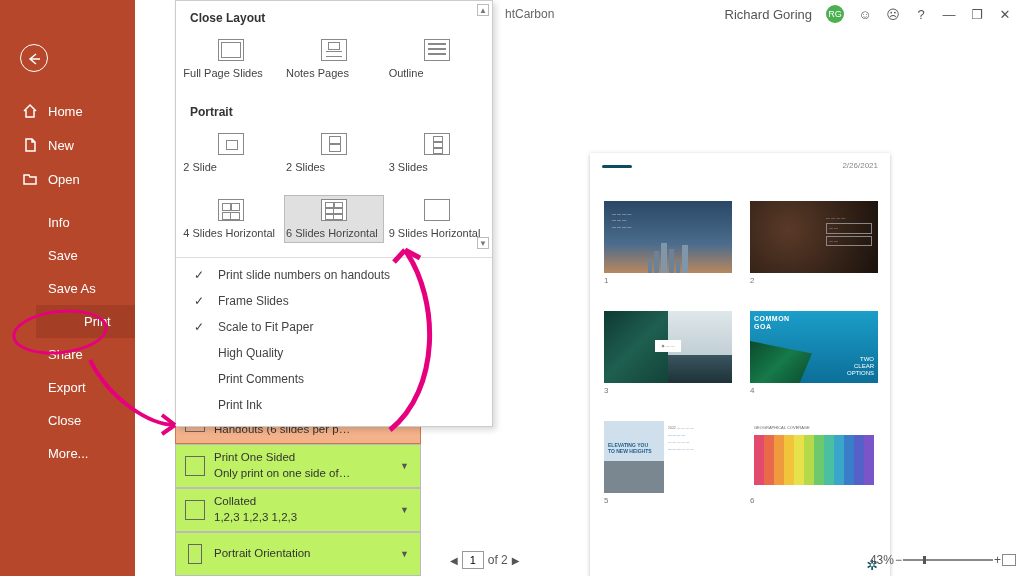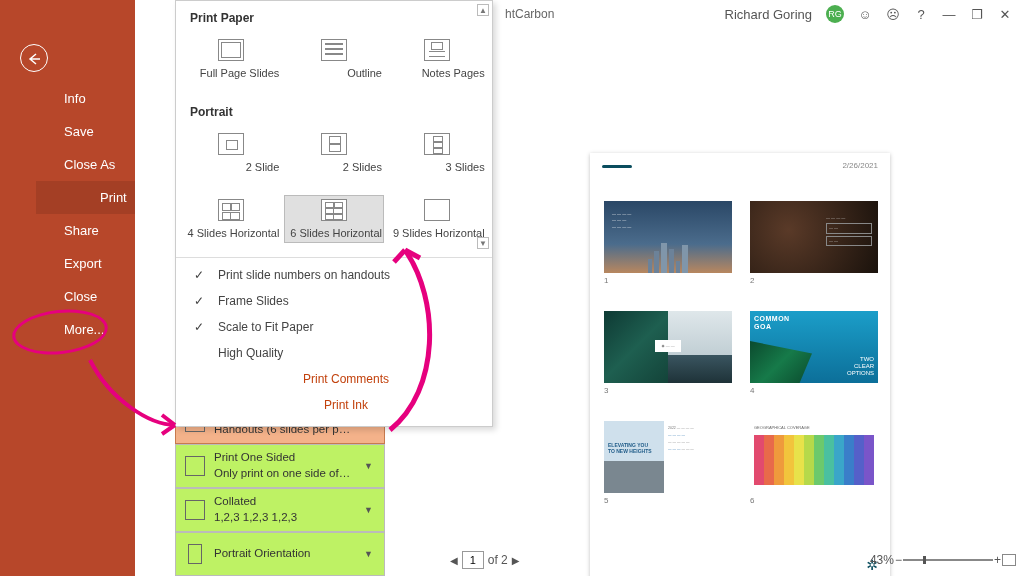--- a/index.html
+++ b/index.html
@@ -4,42 +4,42 @@
 <style>
 * { margin: 0; padding: 0; box-sizing: border-box; font-family: "Segoe UI", Arial, sans-serif; }
 body { width: 1024px; height: 576px; overflow: hidden; background: #fff; position: relative; }
 
 .sidebar { position: absolute; left: 0; top: 0; width: 135px; height: 576px; background: #b7472a; color: #fff; }
 .sidebar .back { width: 28px; height: 28px; border: 1.5px solid #fff; border-radius: 50%; margin: 44px 0 0 20px; display:flex; align-items:center; justify-content:center; font-size:14px; }
 .sidebar .nav-top { margin-top: 22px; }
 .sidebar .nav-item { display:flex; align-items:center; gap:10px; padding: 9px 0 9px 22px; font-size: 13px; cursor:pointer; }
 .sidebar .nav-item.active { background: #a43f25; margin-left: 36px; }
 .sidebar .nav-sub { margin-top: 10px; }
-.sidebar .nav-sub .nav-item { padding-left: 64px; font-size: 13px; }
+.sidebar .nav-sub .nav-item { padding-left: 48px; font-size: 13px; }
 .sidebar svg { width:16px; height:16px; stroke:#fff; fill:none; stroke-width:1.5; }
 
 .titlebar { position:absolute; left:135px; top:0; right:0; height:28px; display:flex; align-items:center; justify-content:flex-end; gap:14px; padding:0 12px; color:#555; font-size:13px; }
 .titlebar .doc { position:absolute; left:370px; color:#666; font-size:12px; }
 .titlebar .avatar { width:18px; height:18px; border-radius:50%; background:#4caf50; color:#fff; font-size:9px; display:flex; align-items:center; justify-content:center; }
 .titlebar .ctl { width:14px; text-align:center; color:#555; }
 
 .dropdown { position:absolute; left:175px; top:0; width:318px; background:#fff; border:1px solid #ccc; box-shadow:3px 3px 6px rgba(0,0,0,0.15); z-index:5; font-size:12px; color:#444; }
 .dropdown .section-h { font-weight:600; padding:10px 14px 4px; font-size:12px; color:#333; }
 .dropdown .grid { display:flex; justify-content:space-around; padding:6px 4px 12px; }
-.dropdown .opt { text-align:right; width:100px; padding:4px 2px; cursor:pointer; }
+.dropdown .opt { text-align:left; width:100px; padding:4px 2px; cursor:pointer; }
 .dropdown .opt.sel { background:#e0e0e0; border:1px solid #bbb; padding:3px 1px; }
 .dropdown .opt .ico { width:26px; height:22px; border:1px solid #888; margin:0 auto 6px; position:relative; background:#fff; }
 .dropdown .opt .label { font-size:11px; }
 .dropdown .chk-row { display:flex; align-items:center; gap:10px; padding:6px 18px; }
 .dropdown .chk-row .chk { width:14px; color:#444; }
-.dropdown .chk-row.disabled { color:#c2410c;justify-content:center; }
+.dropdown .chk-row.disabled { color:#404040; }
 .dropdown .scroll { position:absolute; right:3px; top:3px; width:12px; height:12px; border:1px solid #bbb; font-size:8px; display:flex; align-items:center; justify-content:center; color:#777; }
 .dropdown .scroll.bot { top:auto; bottom:177px; }
 
-.settings { position:absolute; left:175px; top:400px; width:210px; }
+.settings { position:absolute; left:175px; top:400px; width:246px; }
 .settings .row { border:1px solid #bbb; display:flex; align-items:center; height:44px; margin-bottom:0px; background:#bef264; position:relative; }
 .settings .row.hl { background:#f4b28a; border-color:#c77a4e; }
 .settings .row .ic { width:38px; display:flex; align-items:center; justify-content:center; }
 .settings .row .ic div { width:20px; height:20px; border:1px solid #666; }
 .settings .row .txt { flex:1; font-size:11.5px; color:#333; line-height:1.35; overflow:hidden; }
 .settings .row .txt .t1 { white-space:nowrap; overflow:hidden; text-overflow:ellipsis; }
 .settings .row .arr { width:20px; font-size:9px; color:#555; }
 
 .preview { position:absolute; left:450px; top:75px; width:555px; height:460px; background:#fff; }
 .preview .page { position:absolute; left:140px; top:30px; width:300px; height:430px; background:#fff; box-shadow:0 1px 4px rgba(0,0,0,0.25);margin-top:48px; }
@@ -78,29 +78,49 @@
 </style>
 </head>
 <body>
 
 <div class="sidebar">
   <div class="back">
     <svg>
         <path d="M10 4 L4 9 L10 14 M4 9 H14"></path>
       </svg>
   </div>
+  <div class="nav-top">
+    <div class="nav-item">
+      <svg>
+          <path d="M2 8 L8 2 L14 8 M4 7v7h8v-7"></path>
+        </svg>
+      <span>Home</span>
+    </div>
+    <div class="nav-item">
+      <svg>
+          <path d="M4 2h6l3 3v9H4z M10 2v3h3"></path>
+        </svg>
+      <span>New</span>
+    </div>
+    <div class="nav-item">
+      <svg>
+          <path d="M2 4h5l1 2h6v7H2z"></path>
+        </svg>
+      <span>Open</span>
+    </div>
+  </div>
   <div class="nav-sub">
     <div class="nav-item">
         <span>Info</span>
       </div>
     <div class="nav-item">
         <span>Save</span>
       </div>
     <div class="nav-item">
-        <span>Close As</span>
+        <span>Save As</span>
       </div>
     <div class="nav-item active">
         <span>Print</span>
       </div>
     <div class="nav-item">
         <span>Share</span>
       </div>
     <div class="nav-item">
         <span>Export</span>
       </div>
@@ -120,33 +140,33 @@
   <span class="ctl">☺</span>
   <span class="ctl">☹</span>
   <span class="ctl">?</span>
   <span class="ctl">—</span>
   <span class="ctl">❐</span>
   <span class="ctl">✕</span>
 </div>
 
 <div class="dropdown">
   <div class="scroll">▲</div>
-  <div class="section-h">Print Paper</div>
+  <div class="section-h">Close Layout</div>
   <div class="grid">
     <div class="opt">
         <div class="ico full"></div>
         <div class="label">Full Page Slides</div>
       </div>
     <div class="opt">
+        <div class="ico notes"></div>
+        <div class="label">Notes Pages</div>
+      </div>
+    <div class="opt">
         <div class="ico outline"></div>
         <div class="label">Outline</div>
-      </div>
-    <div class="opt">
-        <div class="ico notes"></div>
-        <div class="label">Notes Pages</div>
       </div>
   </div>
   <div class="section-h">Portrait</div>
   <div class="grid">
     <div class="opt">
         <div class="ico h1"></div>
         <div class="label">2 Slide</div>
       </div>
     <div class="opt">
         <div class="ico h2"></div>

